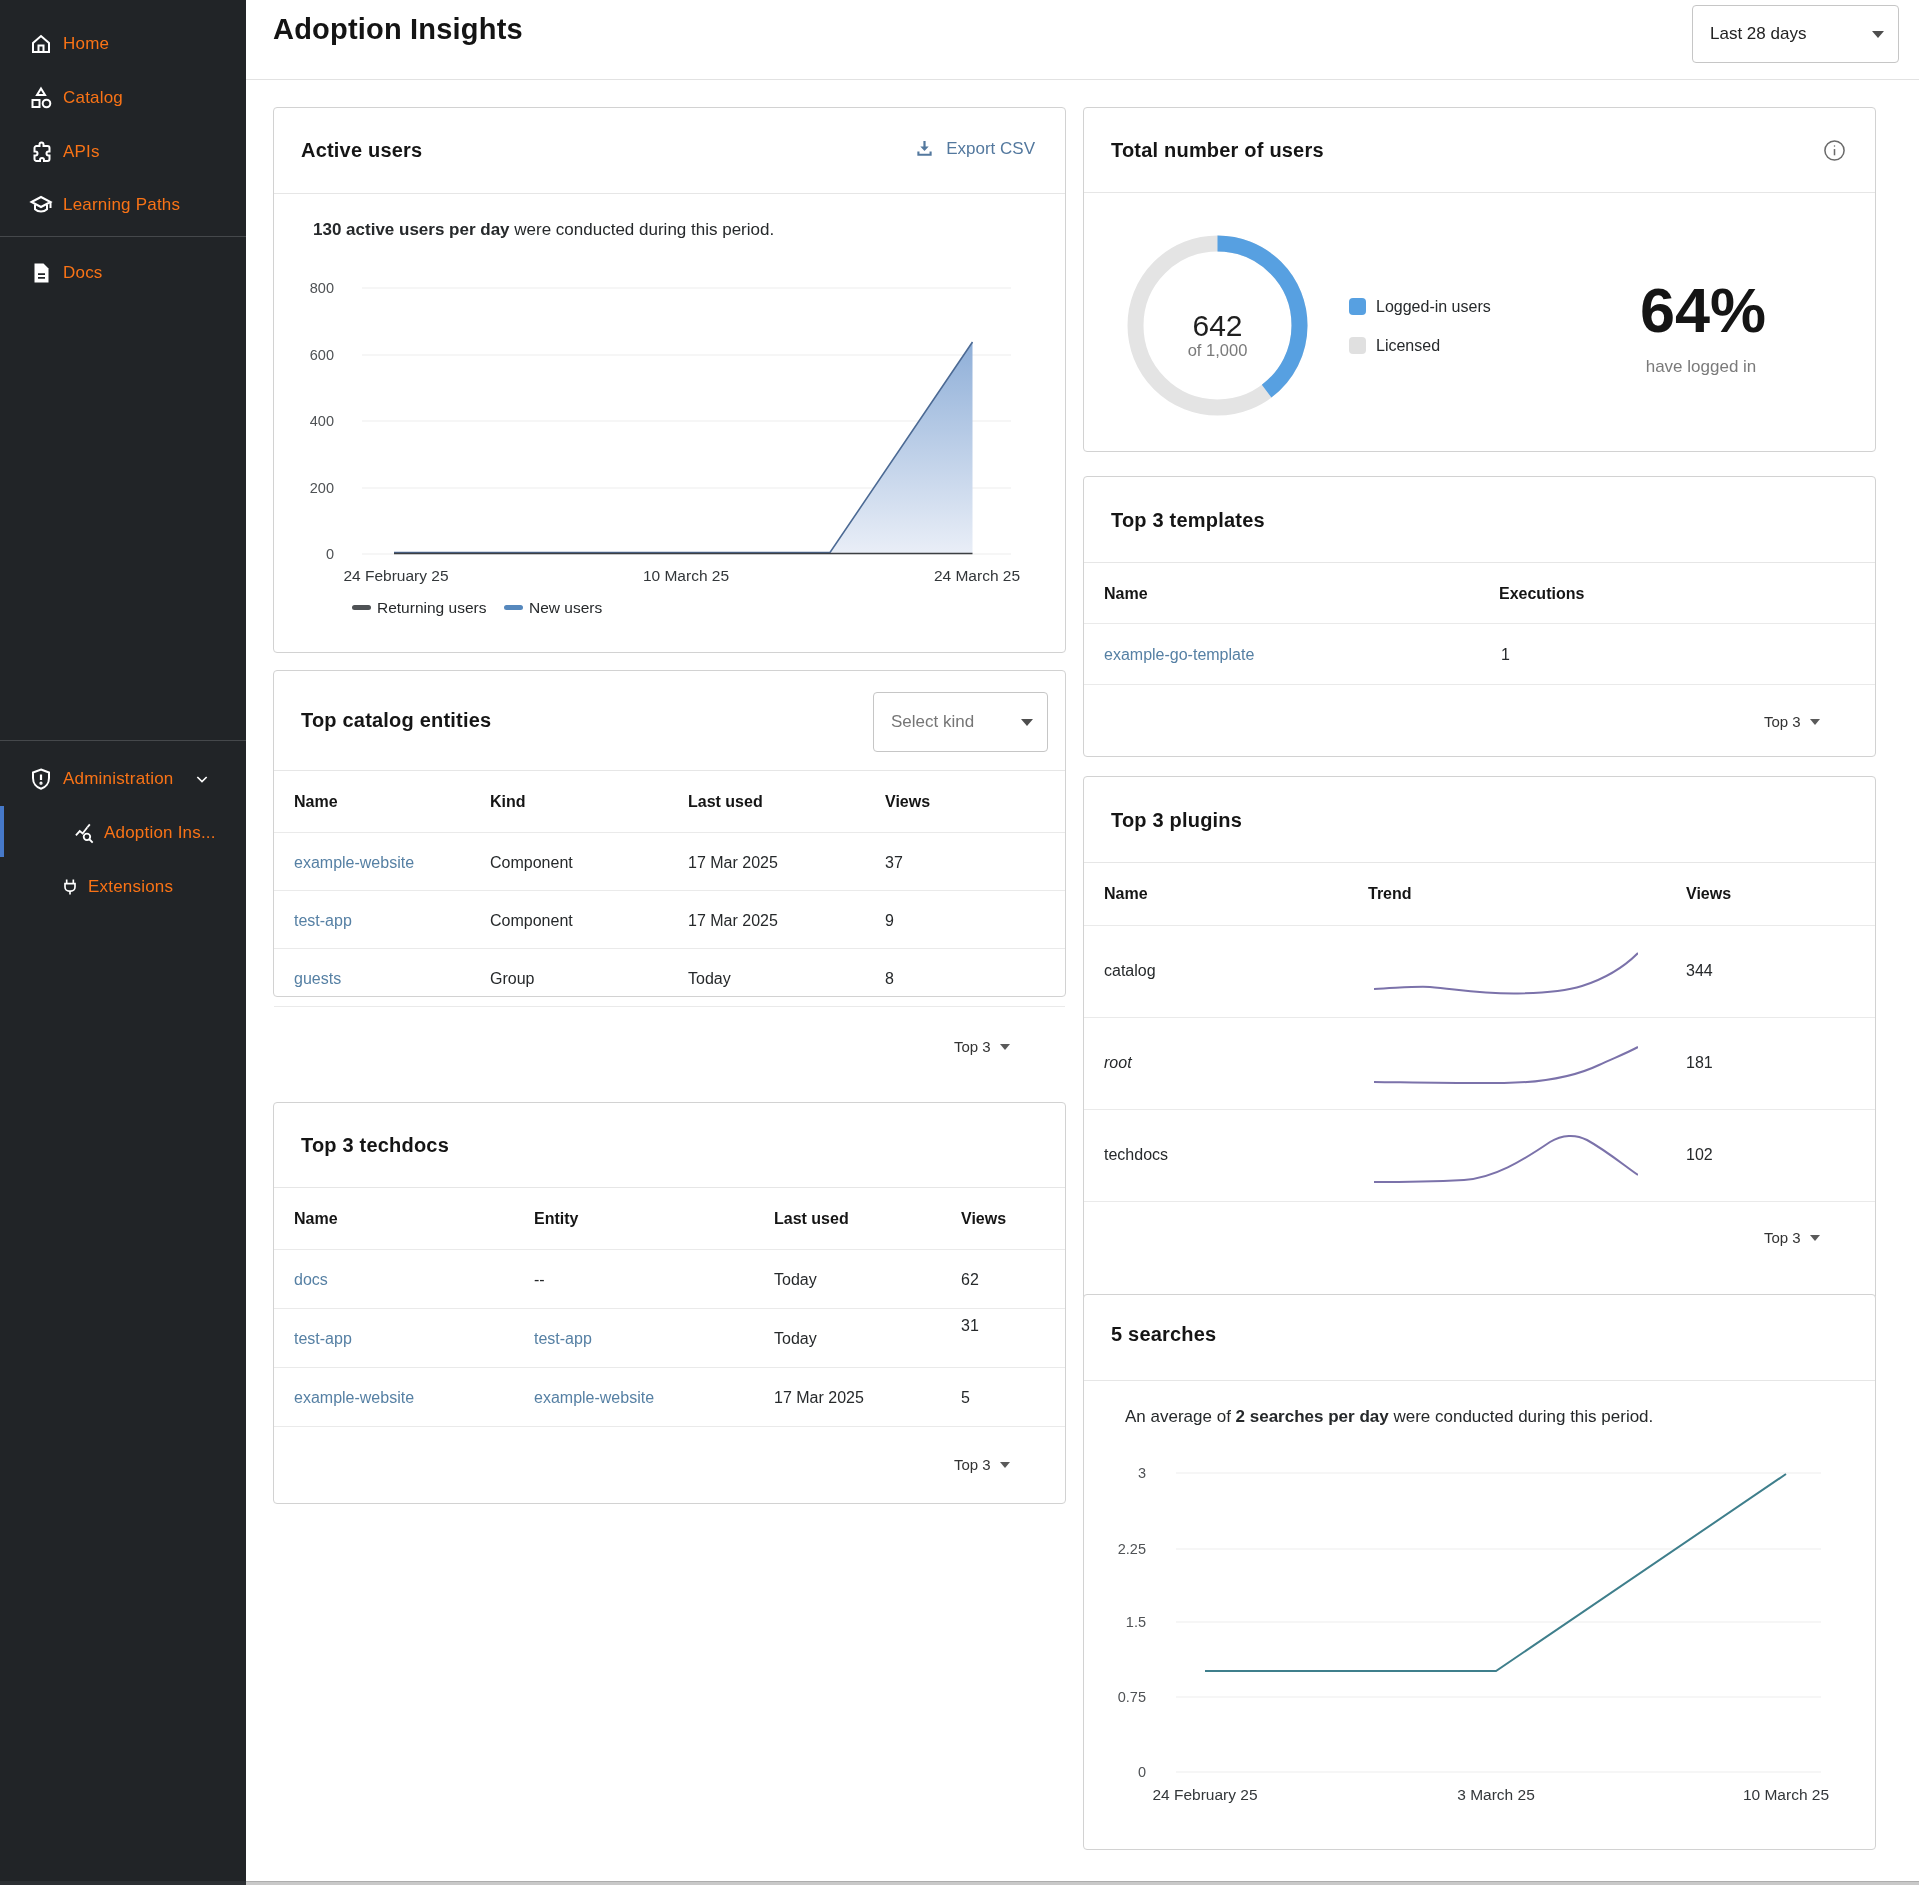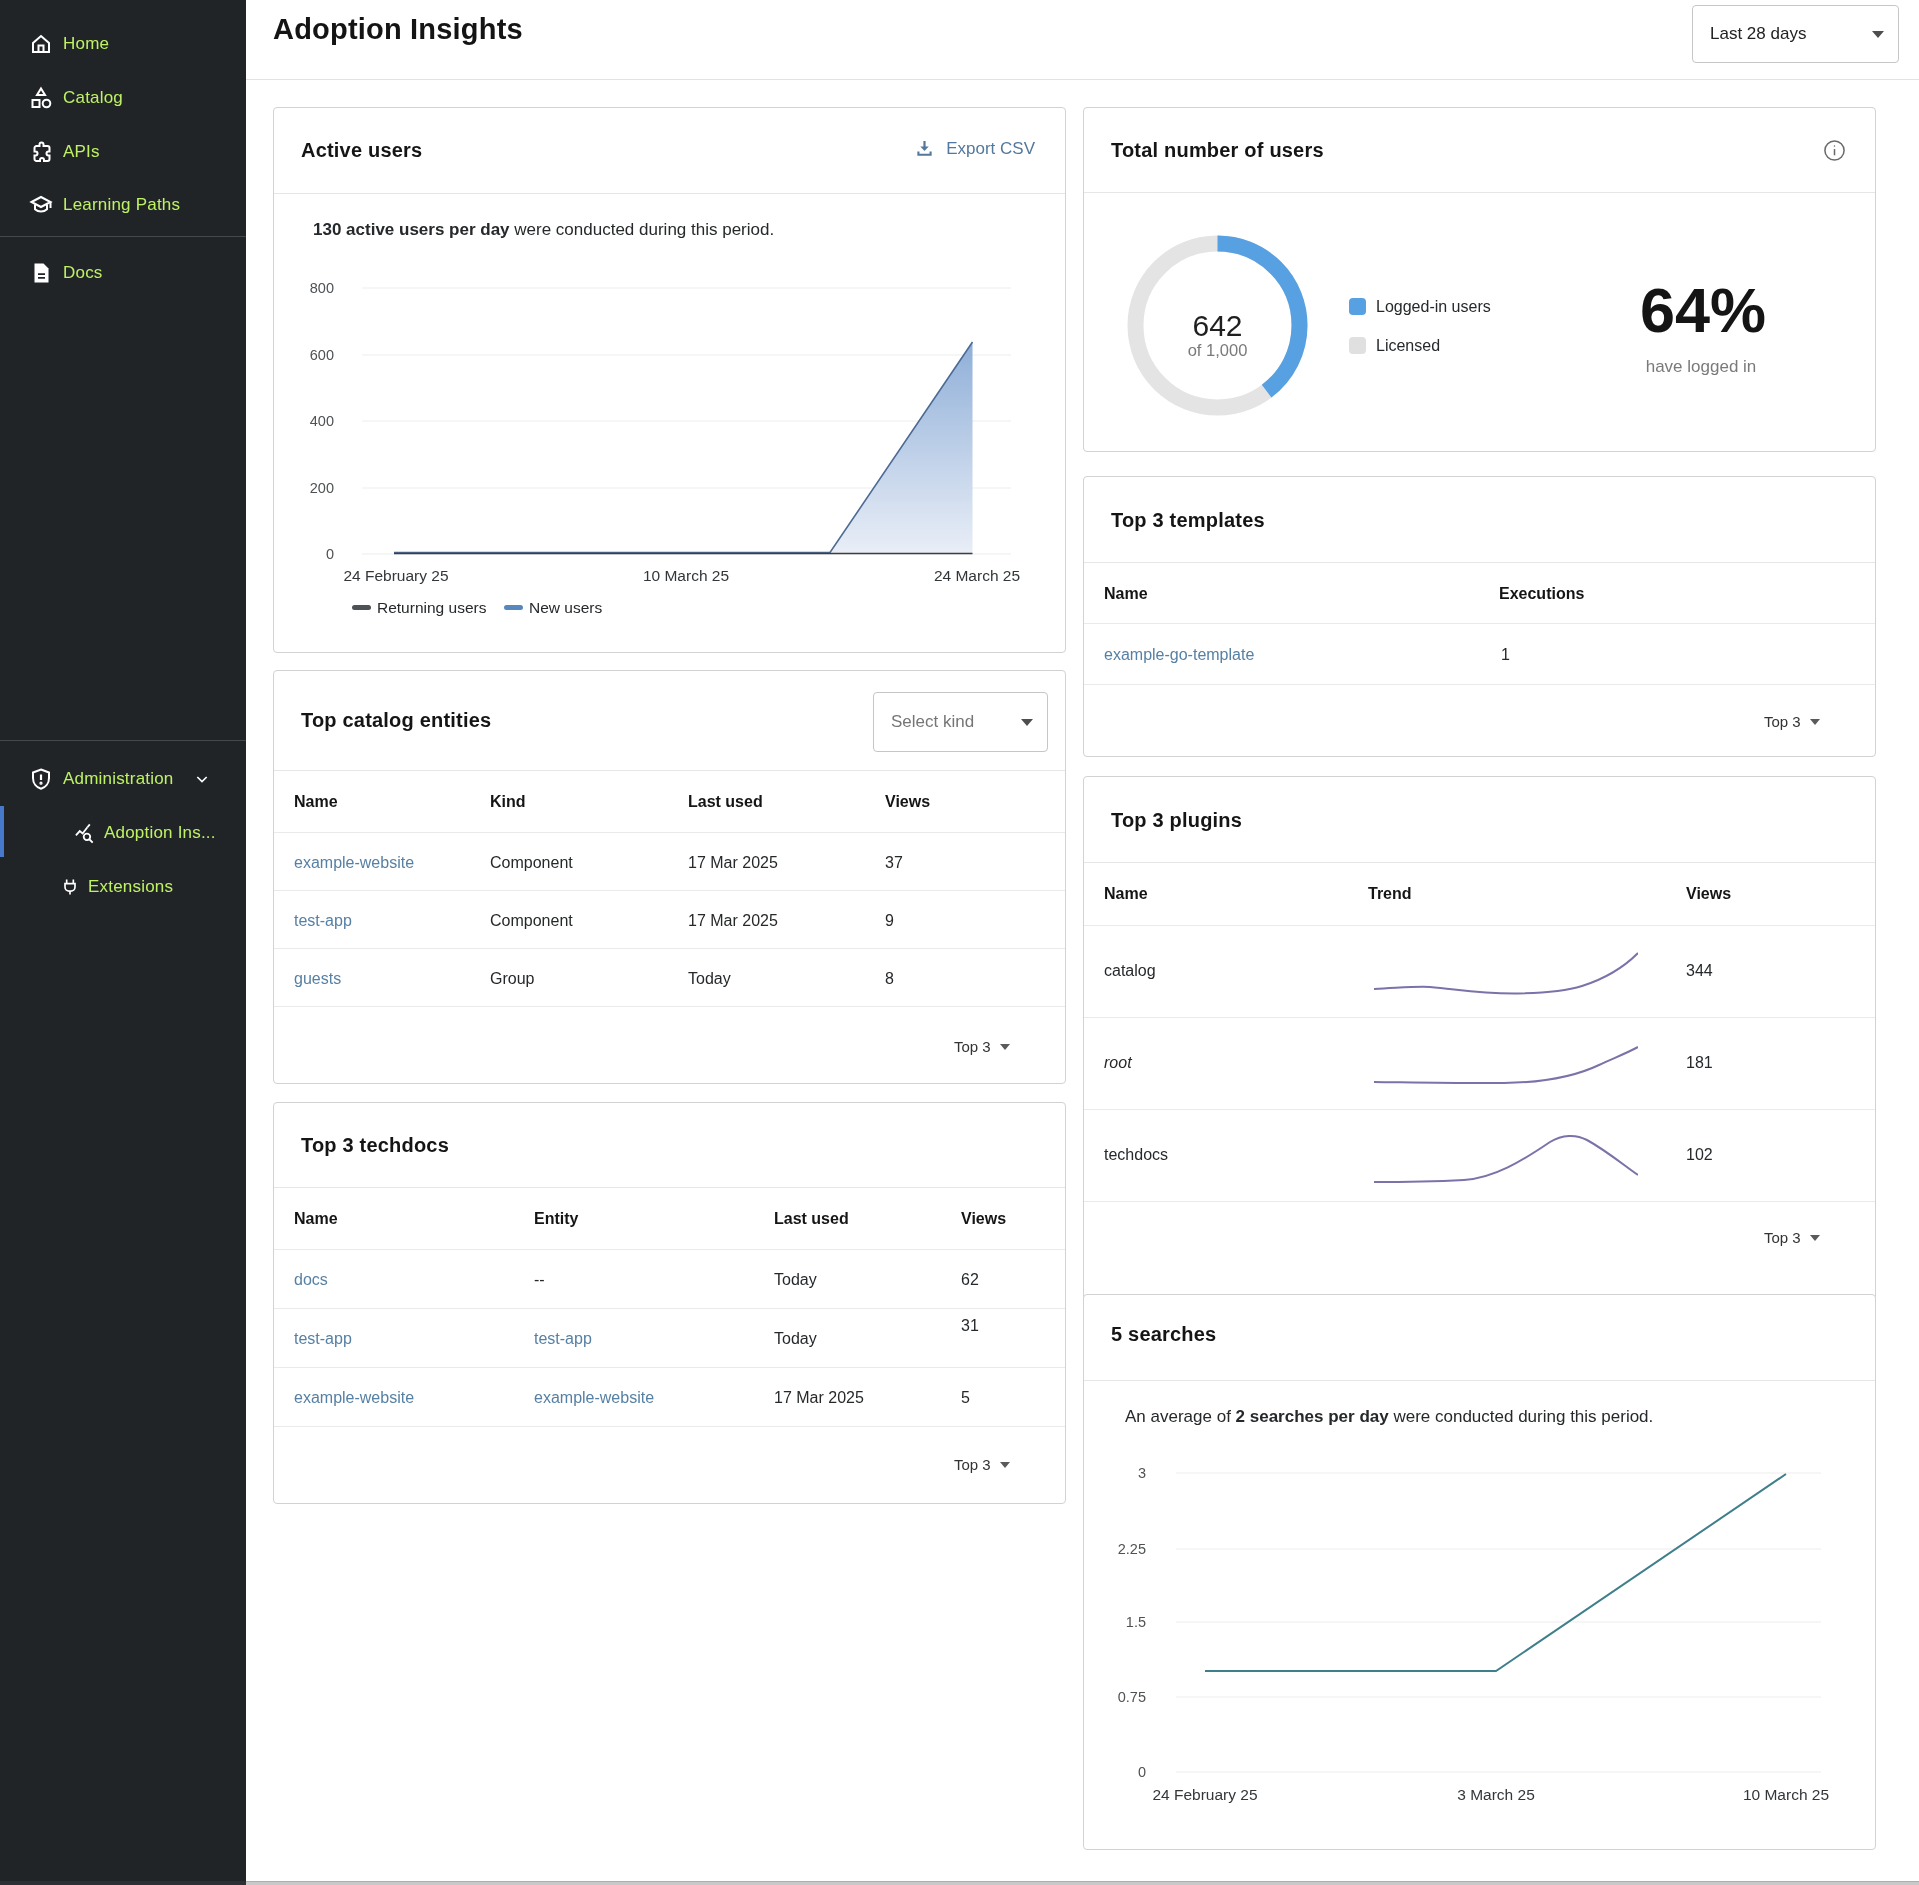--- a/index.html
+++ b/index.html
@@ -1,20 +1,20 @@
 <!DOCTYPE html>
 <html><head>
 <meta charset="utf-8">
 <style>
 * { margin:0; padding:0; box-sizing:border-box; }
 html,body { width:1919px; height:1885px; font-family:"Liberation Sans", sans-serif; background:#fff; overflow:hidden; }
 #page { position:relative; width:1919px; height:1885px; }
 
 #sidebar { position:absolute; left:0; top:0; width:246px; height:1885px; background:#212427; }
-.sitem { position:absolute; left:0; width:246px; height:54px; color:#bef264;padding-left:15px; }
+.sitem { position:absolute; left:0; width:246px; height:54px; color:#f97316;padding-left:15px; }
 .sitem .ic { position:absolute; left:29px; top:50%; margin-top:-12px; width:24px; height:24px; }
 .sitem .ic2 { position:absolute; left:58px; top:50%; margin-top:-11px; width:23px; height:23px; }
 .sitem .lbl { position:absolute; left:63px; top:50%; transform:translateY(-50%); font-size:17px; font-weight:500; letter-spacing:0.2px; white-space:nowrap; }
 .sitem .lbl2 { position:absolute; left:88px; top:50%; transform:translateY(-50%); font-size:17px; font-weight:500; letter-spacing:0.2px; white-space:nowrap; }
 .sdiv { position:absolute; left:0; width:246px; height:0; border-top:1px solid #45484b; }
 #actbar { position:absolute; left:0; top:806px; width:4px; height:51px; background:#4679c9; }
 
 #main { position:absolute; left:246px; top:0; width:1673px; height:1885px; background:#fff; }
 #pagehdr { position:absolute; left:0; top:0; width:1673px; height:80px; border-bottom:1px solid #e2e2e2; background:#fff; }
 #pagehdr h1 { position:absolute; left:27px; top:13px; font-size:29px; font-weight:700; color:#141414; letter-spacing:0.2px; }
@@ -153,21 +153,21 @@
         </g>
         <rect x="78" y="412" width="19" height="5" rx="2.5" fill="#4f5255"></rect>
         <rect x="230" y="412" width="19" height="5" rx="2.5" fill="#5688bd"></rect>
         <g font-size="15.5" fill="#26292b">
           <text x="103" y="420">Returning users</text>
           <text x="255" y="420">New users</text>
         </g>
       </svg>
     </div>
 
-    <div class="card" id="cardB" style="left:27px; top:670px; width:793px; height:414px;">
+    <div class="card" id="cardB" style="left:27px; top:670px; width:793px; height:327px;">
       <div class="ctitle" style="top:38px;">Top catalog entities</div>
       <div class="selbox" style="left:599px; top:21px; width:175px; height:60px;">
         <span class="stxt" style="color:#767676;">Select kind</span>
         <span class="scaret"></span>
       </div>
       <div class="cdiv" style="top:99px;"></div>
       <div class="colh" style="left:20px; top:122px;">Name</div>
       <div class="colh" style="left:216px; top:122px;">Kind</div>
       <div class="colh" style="left:414px; top:122px;">Last used</div>
       <div class="colh" style="left:611px; top:122px;">Views</div>

